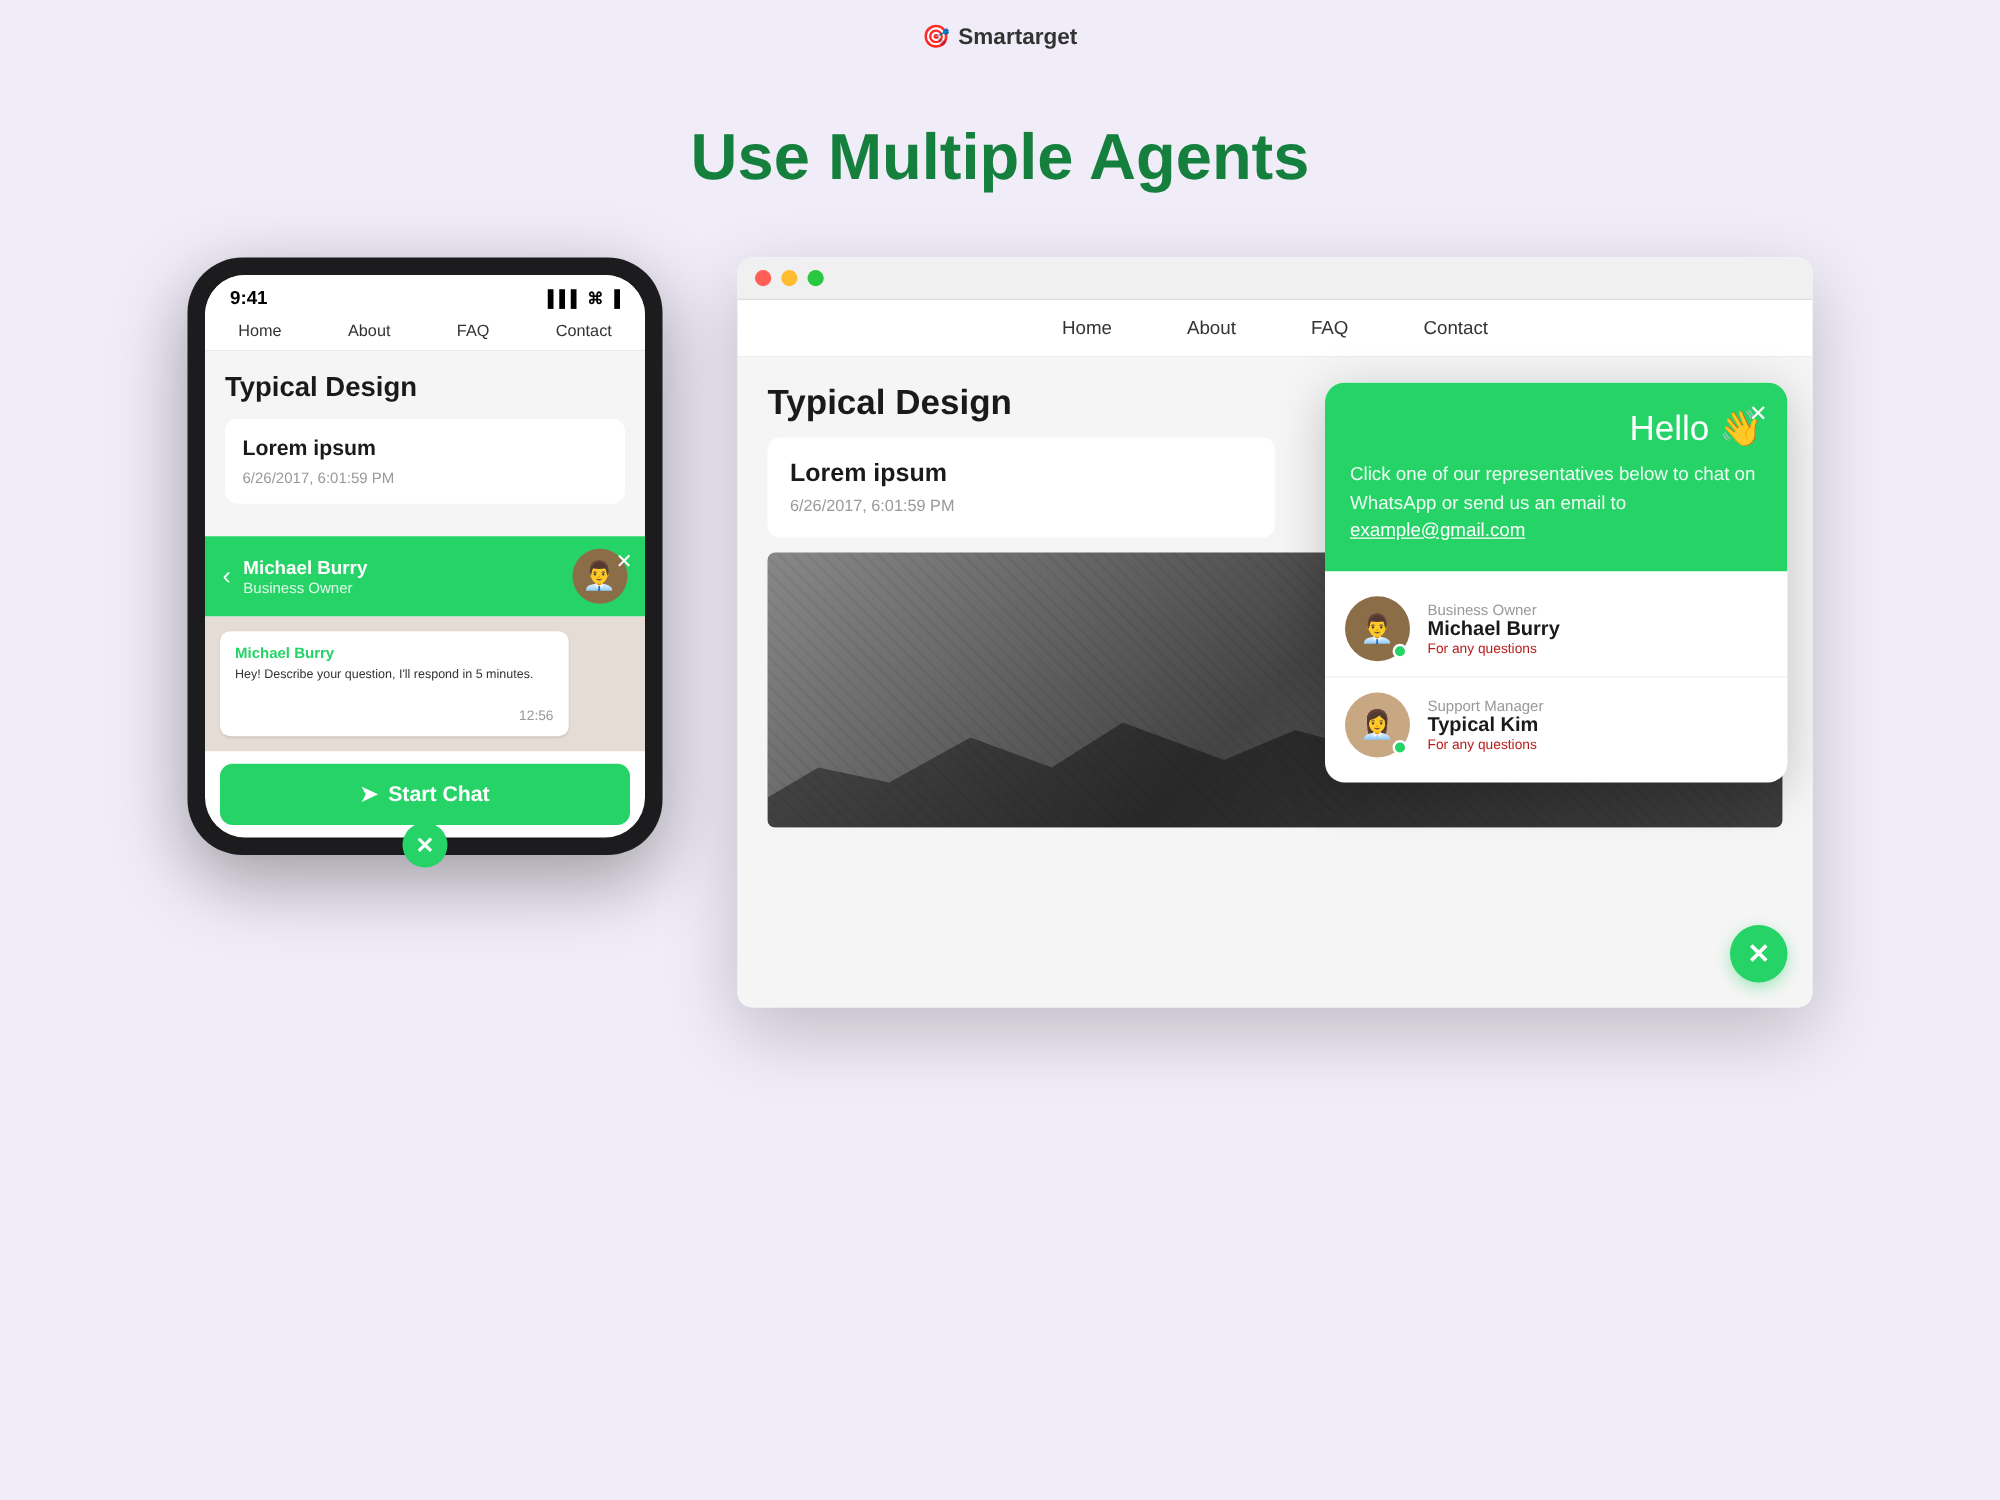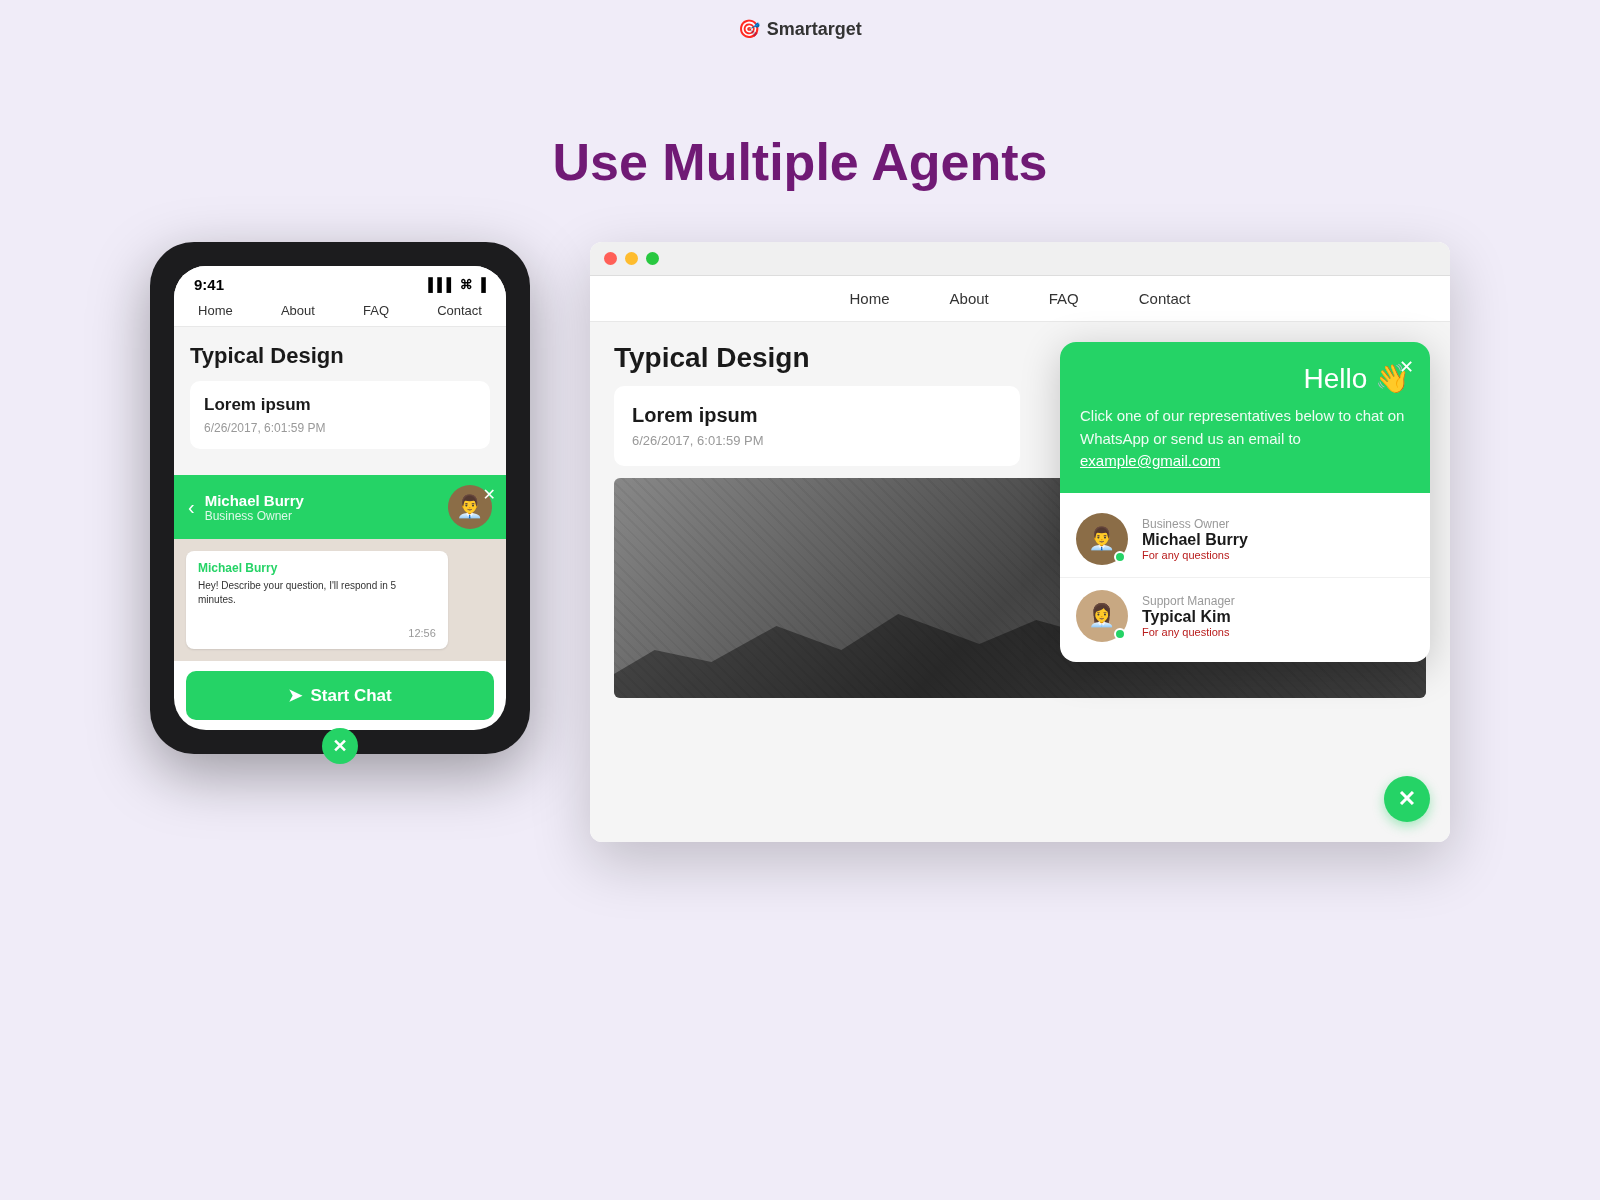--- a/index.html
+++ b/index.html
@@ -21,43 +21,43 @@
       gap: 6px;
       font-size: 18px;
       font-weight: 600;
       color: #333;
     }
 
     
     .main-heading {
       font-size: 52px;
       font-weight: 800;
-      color: #701a75;
-      margin-top: 92px;
+      color: #15803d;
+      margin-top: 56px;
       margin-bottom: 50px;
     }
 
     
     .content-area {
       display: flex;
       gap: 60px;
       align-items: flex-start;
       width: 1300px;
     }
 
     
     .phone-wrapper {
       width: 380px;
       flex-shrink: 0;
     }
 
     .phone {
       background: #1c1c1e;
       border-radius: 44px;
-      padding: 24px;
+      padding: 14px;
       box-shadow: 0 20px 60px rgba(0,0,0,0.35);
       position: relative;
     }
 
     .phone-inner {
       background: #fff;
       border-radius: 32px;
       overflow: hidden;
       position: relative;
     }

